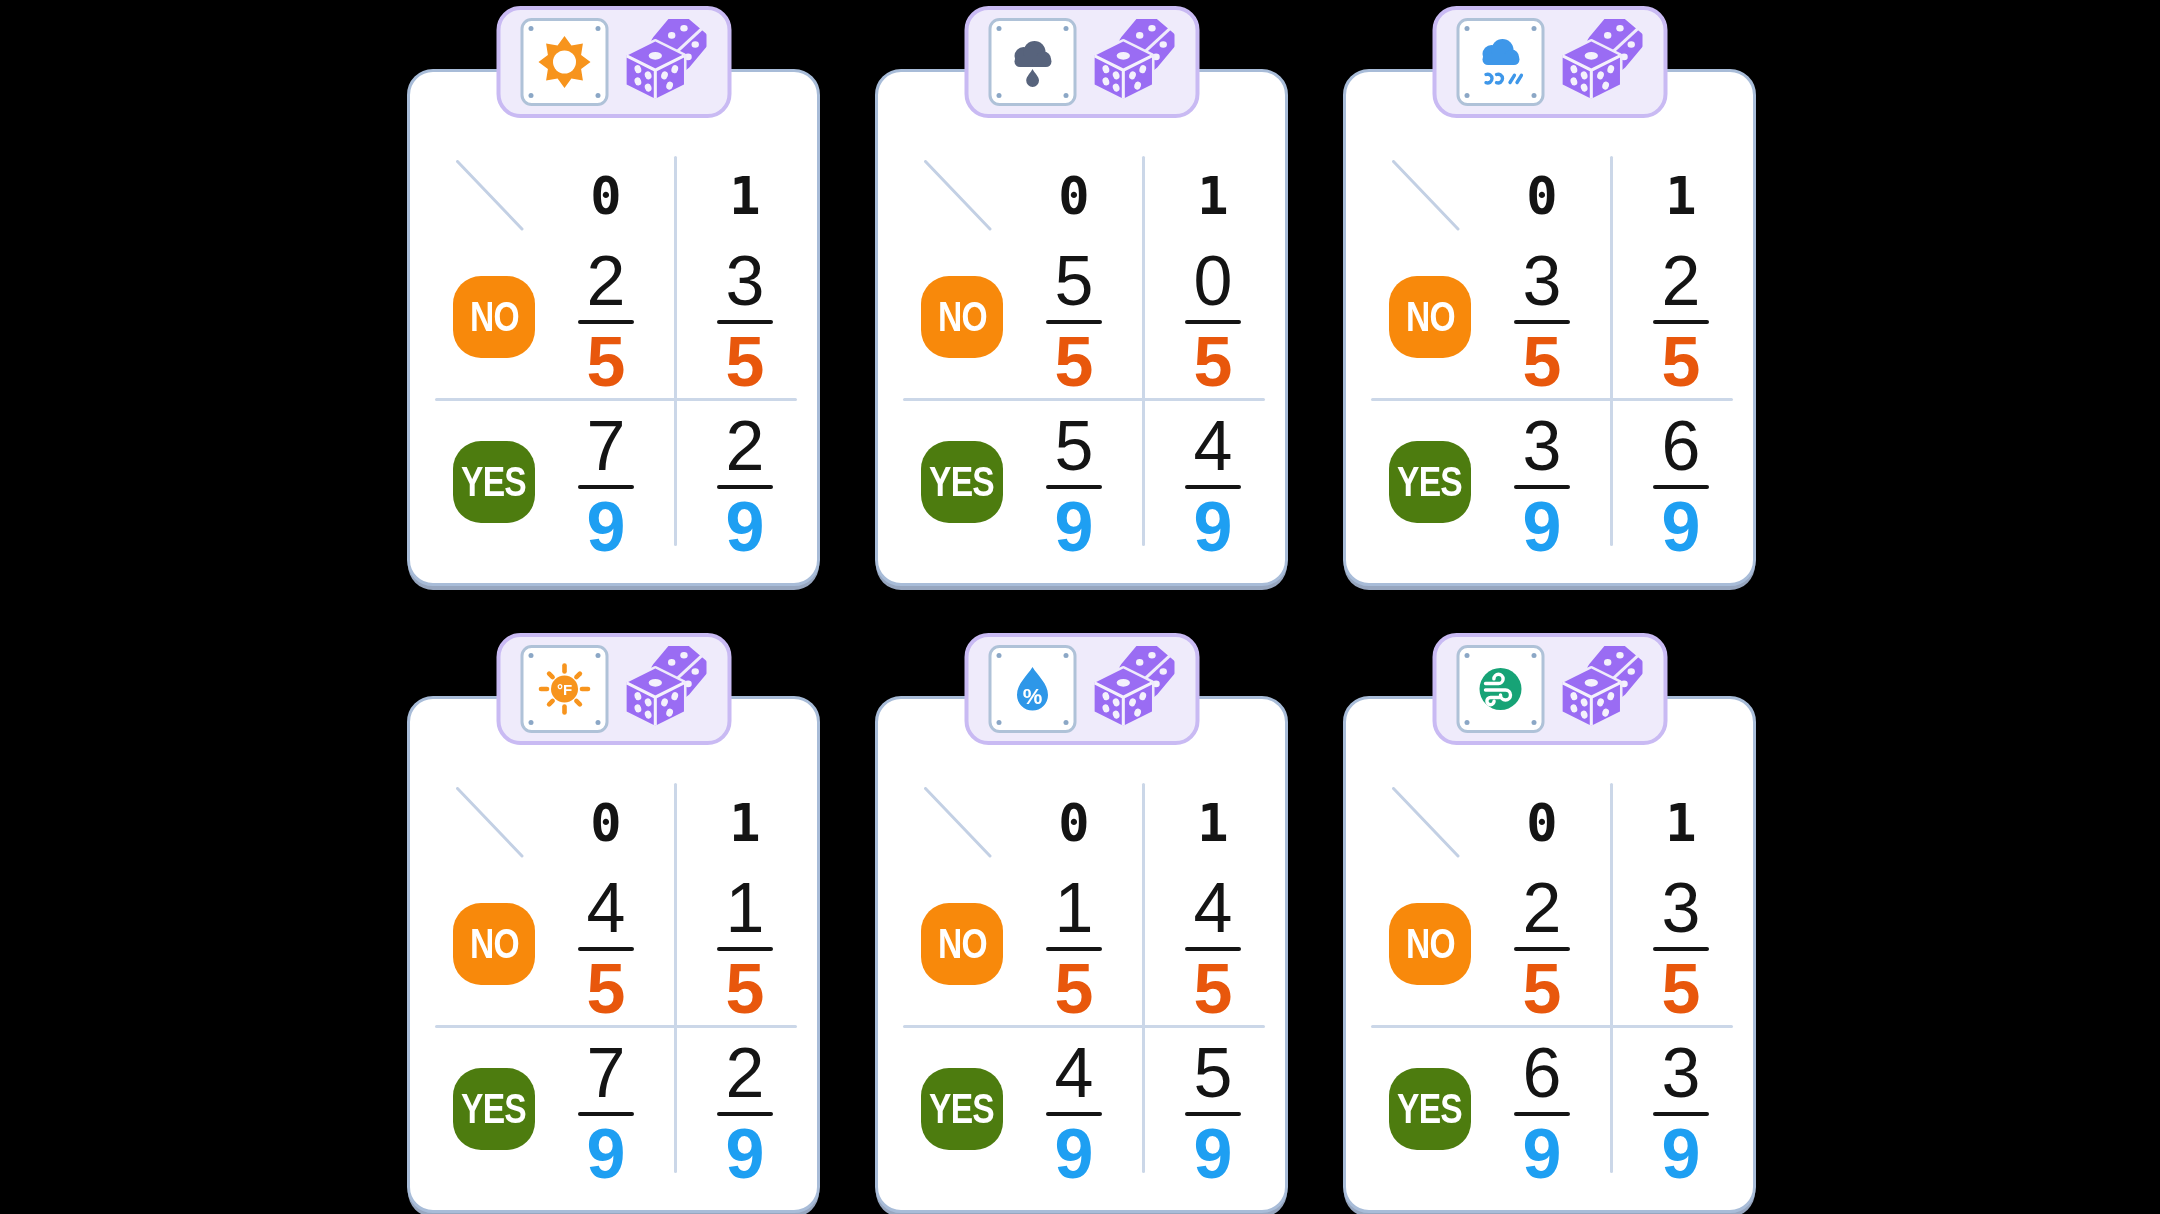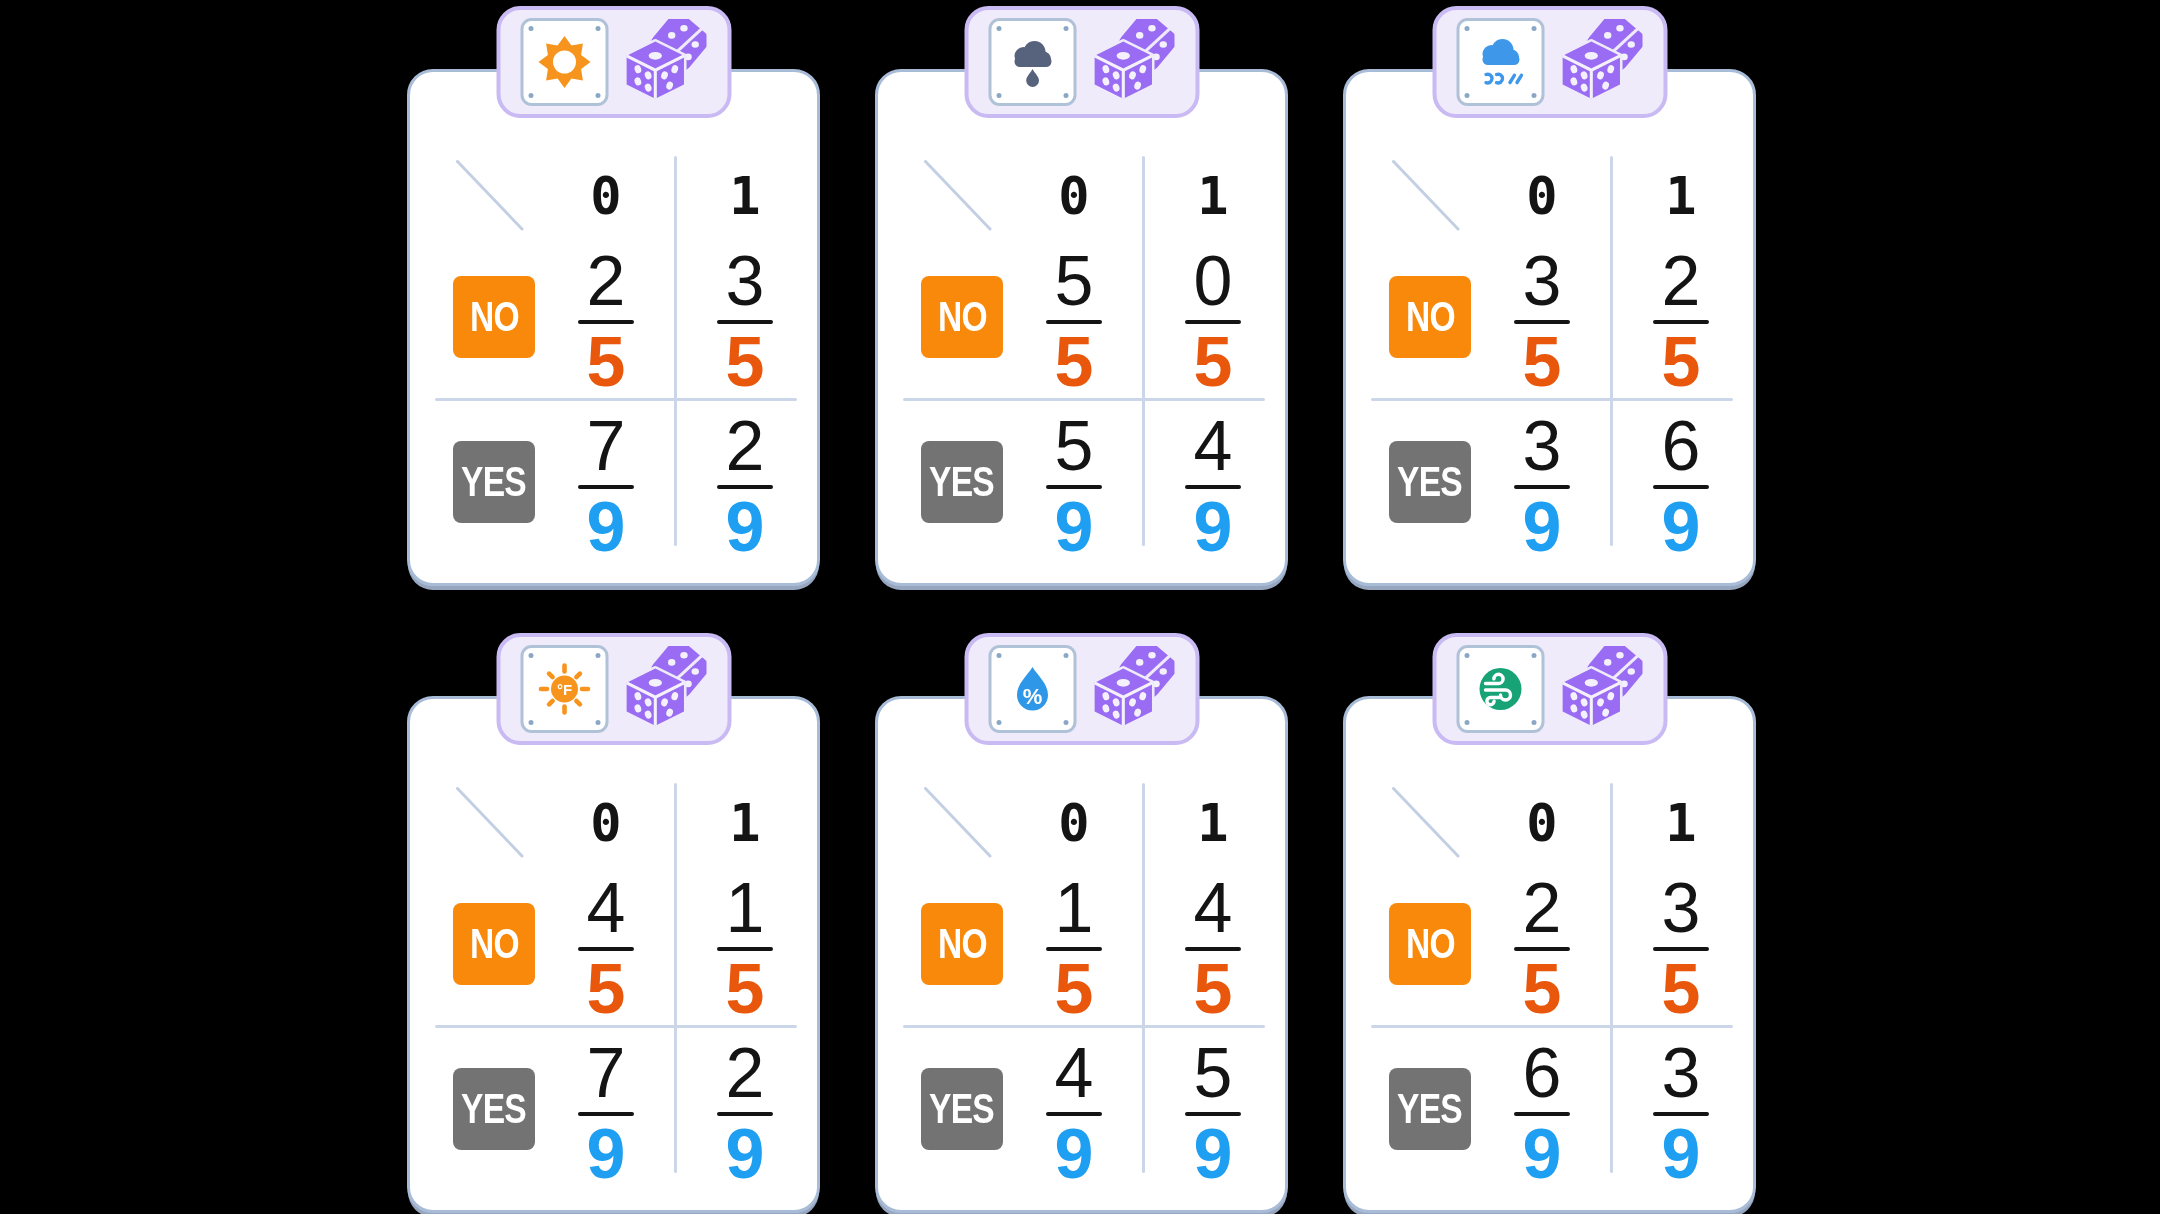--- a/index.html
+++ b/index.html
@@ -21,25 +21,25 @@
          justify-content:center;}
   .screw{position:absolute;width:5px;height:5px;border-radius:50%;background:#8BA7C6;}
   .s-tl{left:5px;top:5px}.s-tr{right:5px;top:5px}.s-bl{left:5px;bottom:5px}.s-br{right:5px;bottom:5px}
   
   .hdr{position:absolute;top:124px;transform:translate(-50%,-50%);
        font:700 52px "DejaVu Sans Mono",monospace;color:#141414;}
   .x0{left:196px}.x1{left:335px}
   .vline{position:absolute;left:264px;top:84px;width:3px;height:390px;background:#CBD7E8;border-radius:2px;}
   .hline{position:absolute;left:25px;top:326px;width:362px;height:3px;background:#CBD7E8;border-radius:2px;}
   .diag{position:absolute;left:46px;top:88px;}
-  .rowtag{position:absolute;left:43px;width:82px;height:82px;border-radius:8px;
+  .rowtag{position:absolute;left:43px;width:82px;height:82px;border-radius:28px;
           display:flex;align-items:center;justify-content:center;color:#fff;
           font:700 42px "Liberation Sans",sans-serif;}
   .rowtag.no{top:204px;background:#F8890B}
-  .rowtag.yes{top:369px;background:#737373}
+  .rowtag.yes{top:369px;background:#4d7c0f}
   .rowtag span{display:inline-block;transform:scaleX(0.8);letter-spacing:-1px;}
   .frac{position:absolute;transform:translateX(-50%);display:flex;flex-direction:column;align-items:center;}
   .frac.no{top:176px}.frac.yes{top:341px}
   .frac .num{font:400 70px/0.95 "Liberation Sans",sans-serif;color:#141414;}
   .frac .bar{width:56px;height:4px;background:#141414;border-radius:2px;margin:5px 0;}
   .frac .den{font:700 70px/0.95 "Liberation Sans",sans-serif;}
   .frac.no .den{color:#E8570C}
   .frac.yes .den{color:#1E9FF2}
 </style>
 </head>

